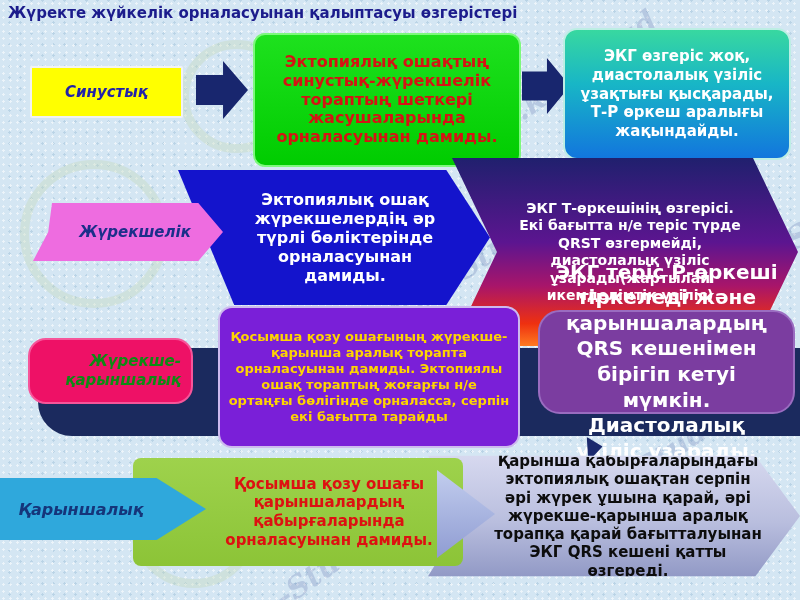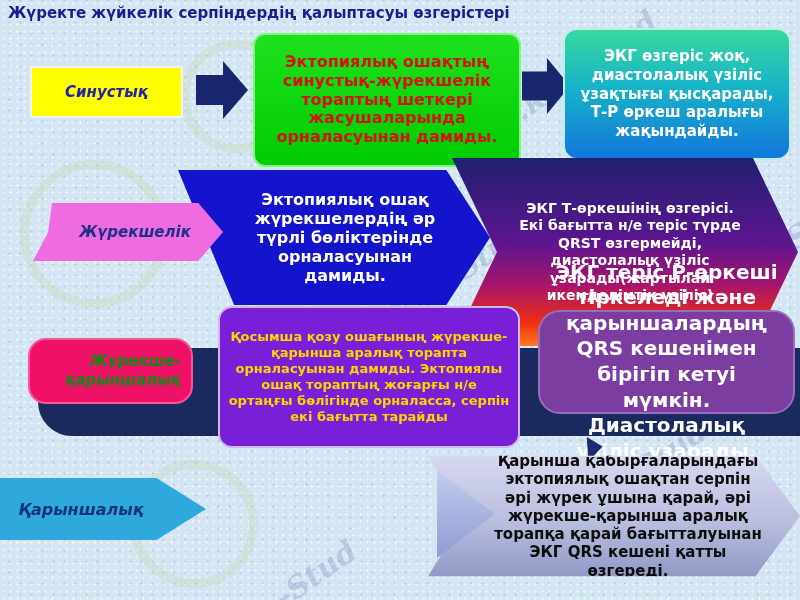--- a/index.html
+++ b/index.html
@@ -91,35 +91,36 @@
 
   <div class="abs wm-circle" style="left:180px;top:40px;width:95px;height:95px;"></div>
   <div class="abs wm-circle" style="left:20px;top:160px;width:130px;height:130px;"></div>
   <div class="abs wm-circle" style="left:130px;top:460px;width:110px;height:110px;"></div>
   <div class="abs wm" style="left:430px;top:70px;">Stud.kz —Stud</div>
   <div class="abs wm" style="left:630px;top:250px;">Stud.kz —Stud</div>
   <div class="abs wm" style="left:300px;top:280px;">Stud.kz —Stud</div>
   <div class="abs wm" style="left:480px;top:480px;">Stud.kz —Stud</div>
   <div class="abs wm" style="left:130px;top:600px;">Stud.kz —Stud</div>
 
-  <div class="abs title">Жүректе жүйкелік серпіндердің қалыптасуы өзгерістері</div>
+  <div class="abs title">Жүректе жүйкелік орналасуынан қалыптасуы өзгерістері</div>
 
   <div class="abs tbox sinus-label">Синустық</div>
   <div class="abs navy-arrow arrow1"></div>
   <div class="abs tbox sinus-cause">Эктопиялық ошақтың синустық-жүрекшелік тораптың шеткері жасушаларында орналасуынан дамиды.</div>
   <div class="abs navy-arrow arrow2"></div>
   <div class="abs tbox sinus-effect">ЭКГ өзгеріс жоқ, диастолалық үзіліс ұзақтығы қысқарады, Т-Р өркеш аралығы жақындайды.</div>
 
   <div class="abs tbox atr-cause">Эктопиялық ошақ жүрекшелердің әр түрлі бөліктерінде орналасуынан дамиды.</div>
   <div class="abs tbox atr-label">Жүрекшелік</div>
   <div class="abs tbox atr-effect">ЭКГ Т-өркешінің өзгерісі. Екі бағытта н/е теріс түрде QRST өзгермейді, диастолалық үзіліс ұзарады(жартылай икемделімтік үзіліс)</div>
 
   <div class="abs av-band"></div>
   <div class="abs tbox av-label">Жүрекше-қарыншалық</div>
   <div class="abs tbox av-cause">Қосымша қозу ошағының жүрекше-қарынша аралық торапта орналасуынан дамиды. Эктопиялы ошақ тораптың жоғарғы н/е ортаңғы бөлігінде орналасса, серпін екі бағытта тарайды</div>
   <div class="abs tbox av-effect">ЭКГ теріс Р-өркеші тіркеледі және қарыншалардың QRS кешенімен бірігіп кетуі мүмкін. Диастолалық үзіліс ұзарады.</div>
   <div class="abs mini-arrow"></div>
 
   <div class="abs tbox ven-effect">Қарынша қабырғаларындағы эктопиялық ошақтан серпін әрі жүрек ұшына қарай, әрі жүрекше-қарынша аралық торапқа қарай бағытталуынан ЭКГ QRS кешені қатты өзгереді.</div>
+  <div class="abs tbox ven-cause">Қосымша қозу ошағы қарыншалардың қабырғаларында орналасуынан дамиды.</div>
   <div class="abs peri-tip"></div>
   <div class="abs tbox ven-label">Қарыншалық</div>
 
 </div>
 
 </body></html>

